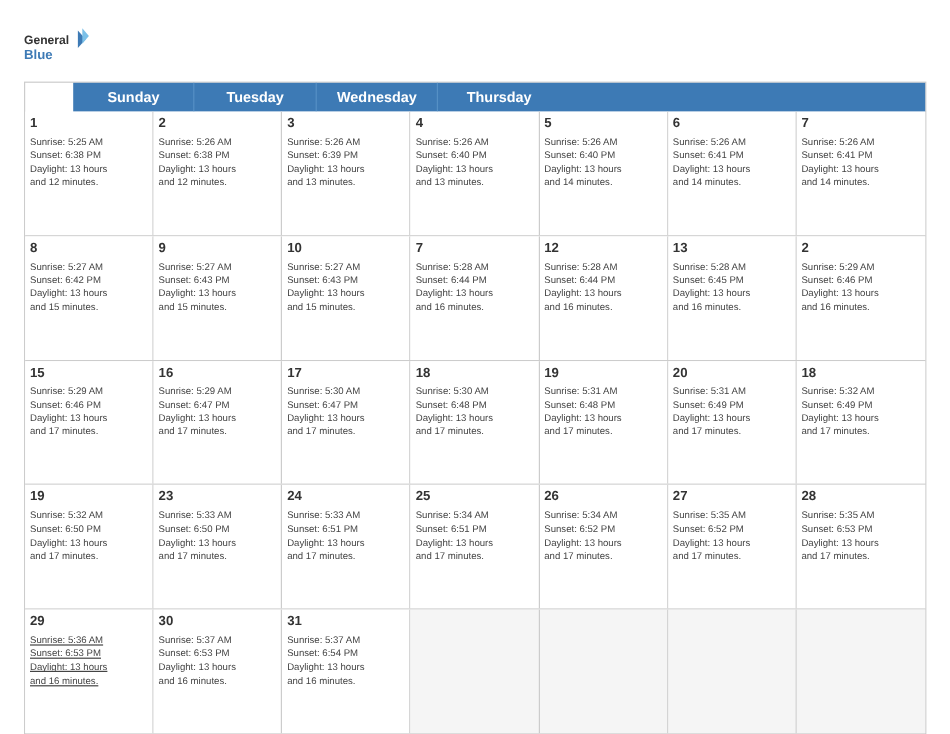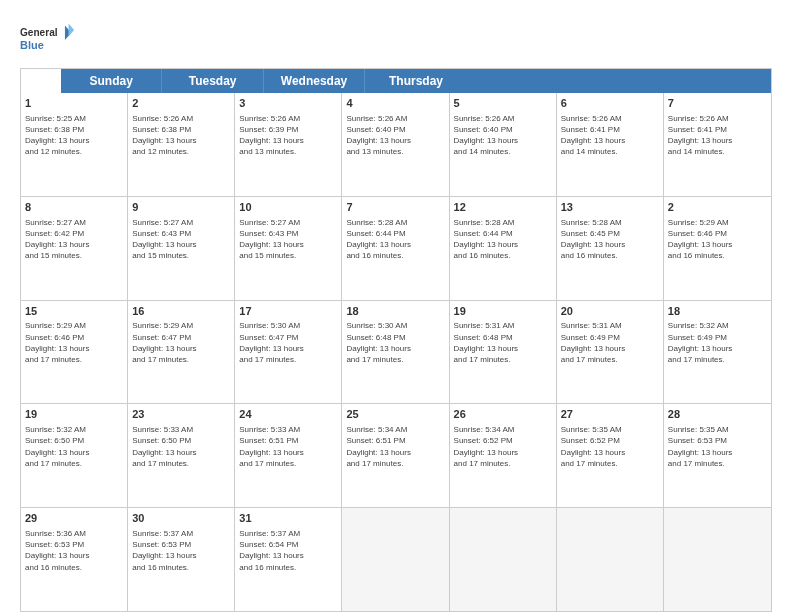--- a/index.html
+++ b/index.html
@@ -324,21 +324,21 @@
             <span class="day-num">28</span>
             <div class="day-info" style="white-space: pre-line;">Sunrise: 5:35 AM
 Sunset: 6:53 PM
 Daylight: 13 hours
 and 17 minutes.</div>
           </div>
         </div>
         <div class="cal-week">
           <div class="cal-cell">
             <span class="day-num">29</span>
-            <div class="day-info" style="white-space: pre-line;">Sunrise: 5:36 AM
+            <div class="day-info" style="white-space: pre-line; text-decoration: underline;">Sunrise: 5:36 AM
 Sunset: 6:53 PM
 Daylight: 13 hours
 and 16 minutes.</div>
           </div>
           <div class="cal-cell">
             <span class="day-num">30</span>
             <div class="day-info" style="white-space: pre-line;">Sunrise: 5:37 AM
 Sunset: 6:53 PM
 Daylight: 13 hours
 and 16 minutes.</div>

